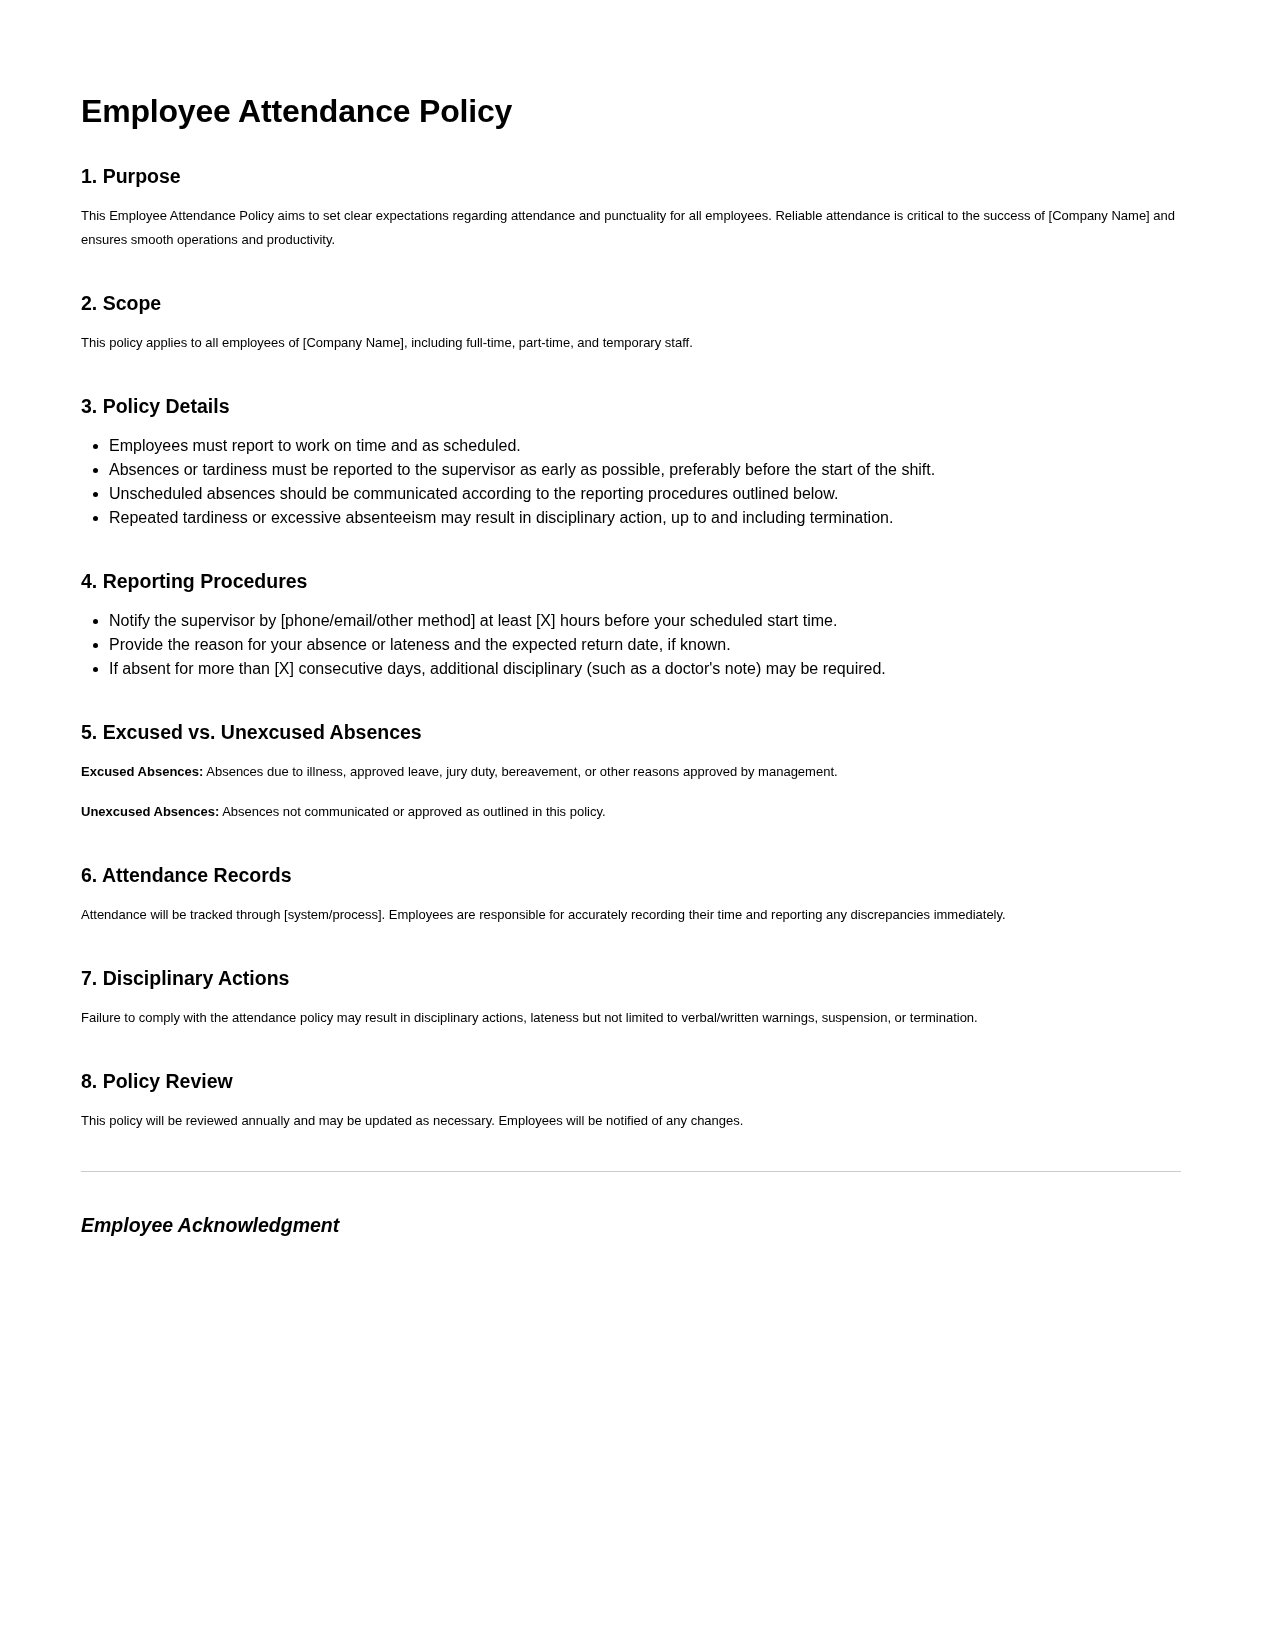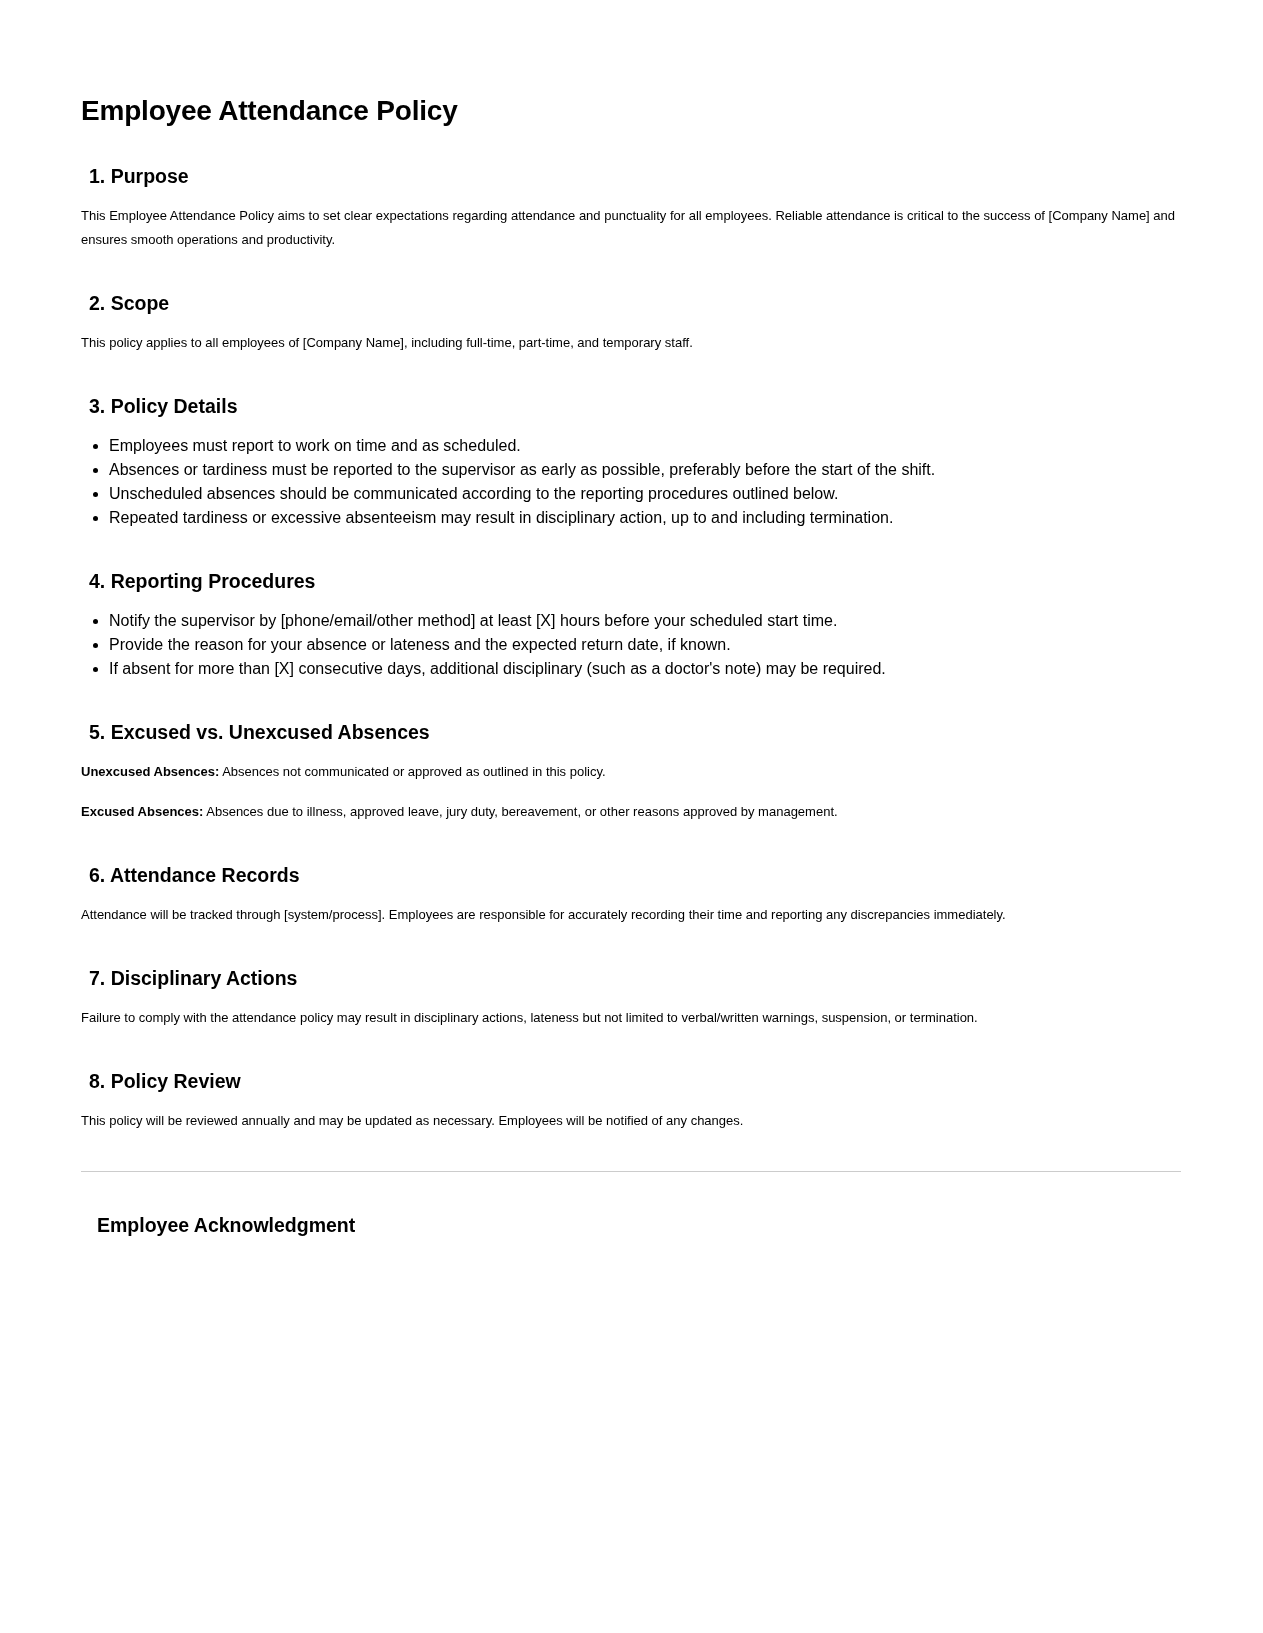--- a/index.html
+++ b/index.html
@@ -10,30 +10,30 @@
     font-family: "Liberation Sans", sans-serif;
     color: #000000;
   }
   .page {
     position: relative;
     padding: 89px 82px 0 81px;
     box-sizing: border-box;
     width: 1263px;
   }
   h1 {
-    font-size: 28px;
+    font-size: 32px;
     font-weight: bold;
     margin: 0 0 30px 0;
     line-height: 44px;
     letter-spacing: -0.2px;
   }
   h2 {
     font-size: 19.5px;
     font-weight: bold;
-    margin: 8px;
+    margin: 0;
     line-height: 26px;
   }
   .section { margin-bottom: 38px; }
   .section h2 { margin-bottom: 15px; }
   p {
     font-size: 13px;
     line-height: 24px;
     margin: 0;
   }
   p + p { margin-top: 16px; }
@@ -43,21 +43,21 @@
     font-size: 16px;
     line-height: 24px;
   }
   ul li { padding-left: 0; }
   strong { font-weight: bold; }
   hr {
     border: none;
     border-top: 1px solid #cccccc;
     margin: 4px 0 40px 0;
   }
-  .ack h2 { margin: 16px; }
+  .ack h2 { margin: 0; font-style: italic; }
 </style>
 </head>
 <body>
 
 <div class="page">
   <h1>Employee Attendance Policy</h1>
 
   <div class="section">
     <h2>1. Purpose</h2>
     <p>This Employee Attendance Policy aims to set clear expectations regarding attendance and punctuality for all employees. Reliable attendance is critical to the success of [Company Name] and ensures smooth operations and productivity.</p>
@@ -82,22 +82,22 @@
     <h2>4. Reporting Procedures</h2>
     <ul>
       <li>Notify the supervisor by [phone/email/other method] at least [X] hours before your scheduled start time.</li>
       <li>Provide the reason for your absence or lateness and the expected return date, if known.</li>
       <li>If absent for more than [X] consecutive days, additional disciplinary (such as a doctor's note) may be required.</li>
     </ul>
   </div>
 
   <div class="section">
     <h2>5. Excused vs. Unexcused Absences</h2>
+    <p><strong>Excused Absences:</strong><span> Absences due to illness, approved leave, jury duty, bereavement, or other reasons approved by management.</span></p>
     <p><strong>Unexcused Absences:</strong><span> Absences not communicated or approved as outlined in this policy.</span></p>
-    <p><strong>Excused Absences:</strong><span> Absences due to illness, approved leave, jury duty, bereavement, or other reasons approved by management.</span></p>
   </div>
 
   <div class="section">
     <h2>6. Attendance Records</h2>
     <p>Attendance will be tracked through [system/process]. Employees are responsible for accurately recording their time and reporting any discrepancies immediately.</p>
   </div>
 
   <div class="section">
     <h2>7. Disciplinary Actions</h2>
     <p>Failure to comply with the attendance policy may result in disciplinary actions, lateness but not limited to verbal/written warnings, suspension, or termination.</p>

